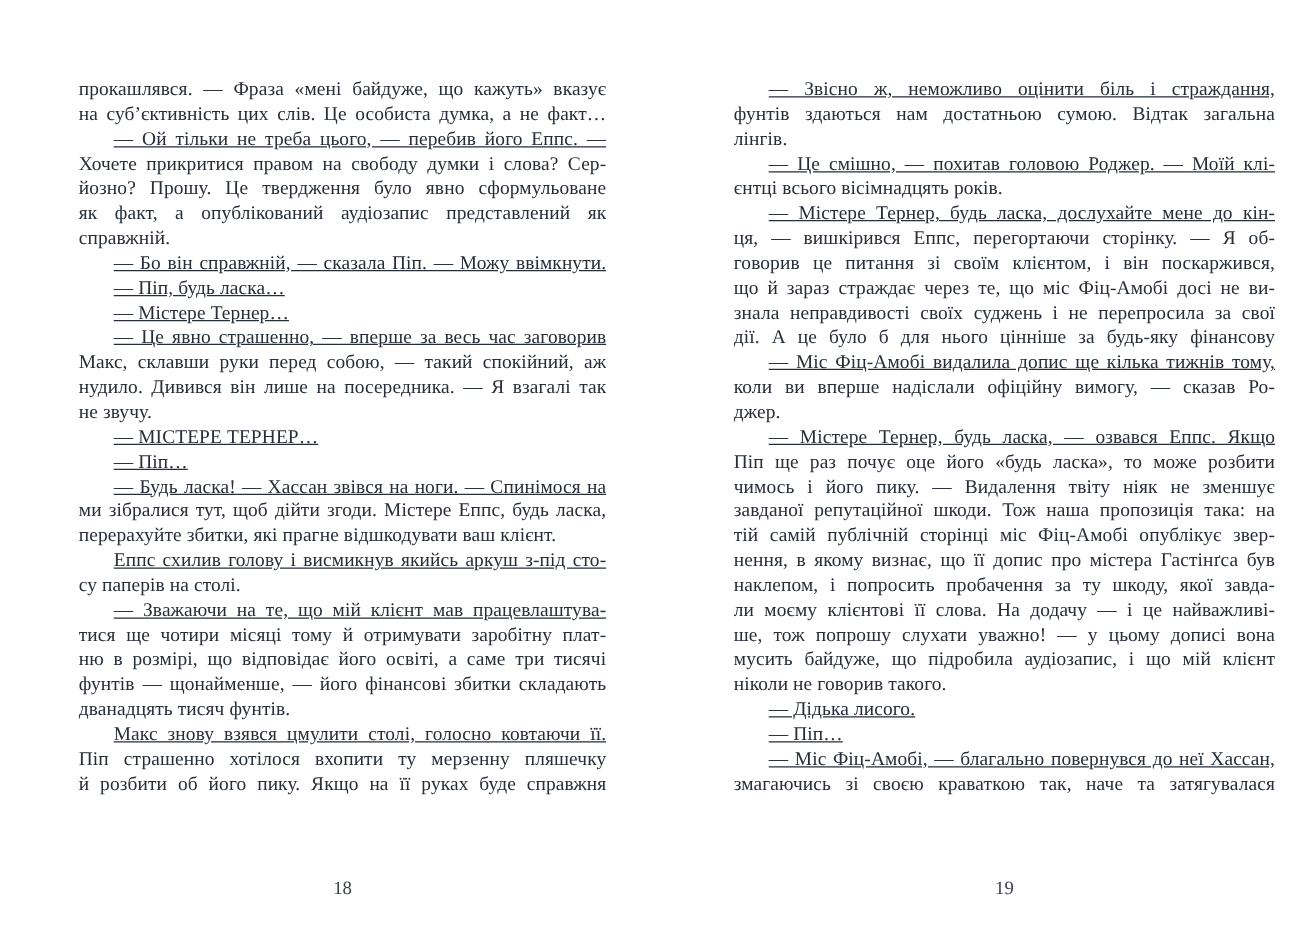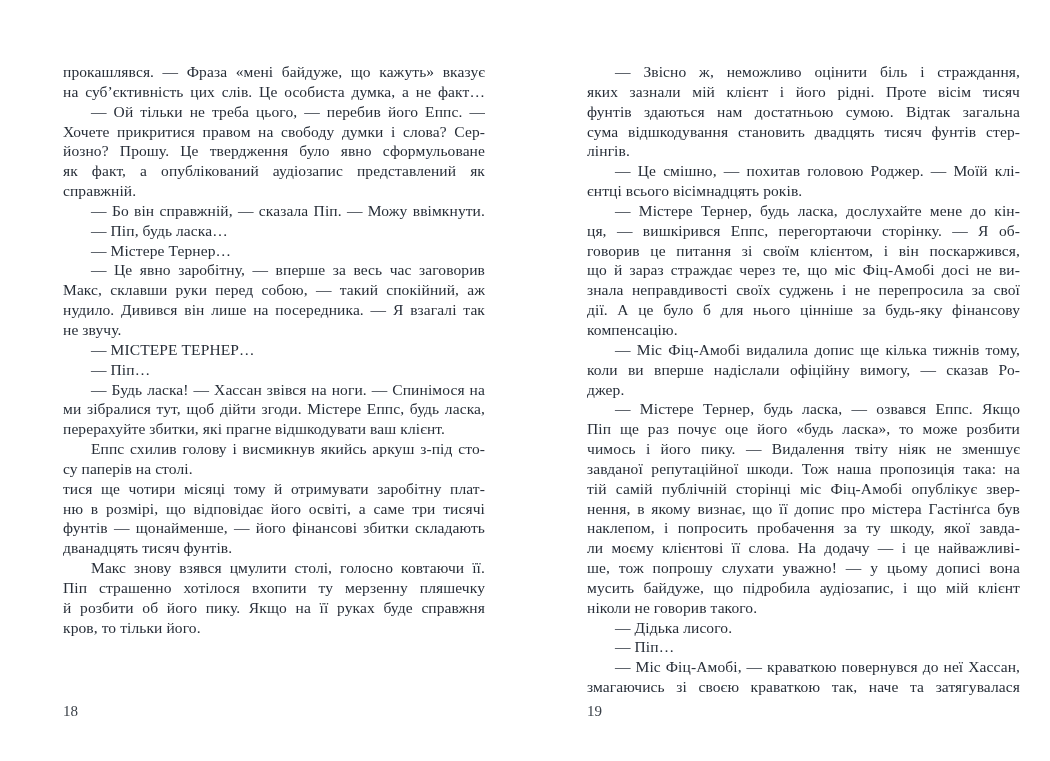--- a/index.html
+++ b/index.html
@@ -36,27 +36,27 @@
     line-height: 19.85px;
     letter-spacing: 0.1px;
   }
   .line {
     text-align: justify;
     text-align-last: justify;
     height: 19.85px;
     overflow: hidden;
   }
   .line.end { text-align-last: left; }
-  .line.indent { text-indent: 28px; }
+  .line.indent { text-indent: 28px; text-decoration: underline; }
   .page-number {
     position: absolute;
     top: 703px;
     left: 0;
     width: 100%;
-    text-align: left;
+    text-align: center;
     font-size: 15px;
     color: #3a4048;
   }
 </style>
 </head>
 <body>
 
 <div class="spread">
 
   <section class="page page-left">
@@ -64,74 +64,71 @@
         <div class="line">прокашлявся. — Фраза «мені байдуже, що кажуть» вказує</div>
         <div class="line">на суб’єктивність цих слів. Це особиста думка, а не факт…</div>
         <div class="line indent">— Ой тільки не треба цього, — перебив його Еппс. —</div>
         <div class="line">Хочете прикритися правом на свободу думки і слова? Сер-</div>
         <div class="line">йозно? Прошу. Це твердження було явно сформульоване</div>
         <div class="line">як факт, а опублікований аудіозапис представлений як</div>
         <div class="line end">справжній.</div>
         <div class="line indent">— Бо він справжній, — сказала Піп. — Можу ввімкнути.</div>
         <div class="line indent end">— Піп, будь ласка…</div>
         <div class="line indent end">— Містере Тернер…</div>
-        <div class="line indent">— Це явно заробітну, — вперше за весь час заговорив</div>
+        <div class="line indent">— Це явно страшенно, — вперше за весь час заговорив</div>
         <div class="line">Макс, склавши руки перед собою, — такий спокійний, аж</div>
         <div class="line">нудило. Дивився він лише на посередника. — Я взагалі так</div>
         <div class="line end">не звучу.</div>
         <div class="line indent end">— МІСТЕРЕ ТЕРНЕР…</div>
         <div class="line indent end">— Піп…</div>
         <div class="line indent">— Будь ласка! — Хассан звівся на ноги. — Спинімося на</div>
         <div class="line">ми зібралися тут, щоб дійти згоди. Містере Еппс, будь ласка,</div>
         <div class="line end">перерахуйте збитки, які прагне відшкодувати ваш клієнт.</div>
         <div class="line indent">Еппс схилив голову і висмикнув якийсь аркуш з-під сто-</div>
         <div class="line end">су паперів на столі.</div>
+        <div class="line indent">— Зважаючи на те, що мій клієнт мав працевлаштува-</div>
         <div class="line">тися ще чотири місяці тому й отримувати заробітну плат-</div>
         <div class="line">ню в розмірі, що відповідає його освіті, а саме три тисячі</div>
         <div class="line">фунтів — щонайменше, — його фінансові збитки складають</div>
         <div class="line end">дванадцять тисяч фунтів.</div>
         <div class="line indent">Макс знову взявся цмулити столі, голосно ковтаючи її.</div>
         <div class="line">Піп страшенно хотілося вхопити ту мерзенну пляшечку</div>
         <div class="line">й розбити об його пику. Якщо на її руках буде справжня</div>
-        <div class="line end">кров, то тільки його.</div>
       </div>
     <div class="page-number">18</div>
   </section>
 
   <section class="page page-right">
     <div class="text-block">
         <div class="line indent">— Звісно ж, неможливо оцінити біль і страждання,</div>
-        <div class="line">яких зазнали мій клієнт і його рідні. Проте вісім тисяч</div>
         <div class="line">фунтів здаються нам достатньою сумою. Відтак загальна</div>
-        <div class="line">сума відшкодування становить двадцять тисяч фунтів стер-</div>
         <div class="line end">лінгів.</div>
         <div class="line indent">— Це смішно, — похитав головою Роджер. — Моїй клі-</div>
         <div class="line end">єнтці всього вісімнадцять років.</div>
         <div class="line indent">— Містере Тернер, будь ласка, дослухайте мене до кін-</div>
         <div class="line">ця, — вишкірився Еппс, перегортаючи сторінку. — Я об-</div>
         <div class="line">говорив це питання зі своїм клієнтом, і він поскаржився,</div>
         <div class="line">що й зараз страждає через те, що міс Фіц-Амобі досі не ви-</div>
         <div class="line">знала неправдивості своїх суджень і не перепросила за свої</div>
         <div class="line">дії. А це було б для нього цінніше за будь-яку фінансову</div>
-        <div class="line end">компенсацію.</div>
         <div class="line indent">— Міс Фіц-Амобі видалила допис ще кілька тижнів тому,</div>
         <div class="line">коли ви вперше надіслали офіційну вимогу, — сказав Ро-</div>
         <div class="line end">джер.</div>
         <div class="line indent">— Містере Тернер, будь ласка, — озвався Еппс. Якщо</div>
         <div class="line">Піп ще раз почує оце його «будь ласка», то може розбити</div>
         <div class="line">чимось і його пику. — Видалення твіту ніяк не зменшує</div>
         <div class="line">завданої репутаційної шкоди. Тож наша пропозиція така: на</div>
         <div class="line">тій самій публічній сторінці міс Фіц-Амобі опублікує звер-</div>
         <div class="line">нення, в якому визнає, що її допис про містера Гастінґса був</div>
         <div class="line">наклепом, і попросить пробачення за ту шкоду, якої завда-</div>
         <div class="line">ли моєму клієнтові її слова. На додачу — і це найважливі-</div>
         <div class="line">ше, тож попрошу слухати уважно! — у цьому дописі вона</div>
         <div class="line">мусить байдуже, що підробила аудіозапис, і що мій клієнт</div>
         <div class="line end">ніколи не говорив такого.</div>
         <div class="line indent end">— Дідька лисого.</div>
         <div class="line indent end">— Піп…</div>
-        <div class="line indent">— Міс Фіц-Амобі, — краваткою повернувся до неї Хассан,</div>
+        <div class="line indent">— Міс Фіц-Амобі, — благально повернувся до неї Хассан,</div>
         <div class="line">змагаючись зі своєю краваткою так, наче та затягувалася</div>
       </div>
     <div class="page-number">19</div>
   </section>
 
 </div>
 
 </body></html>

